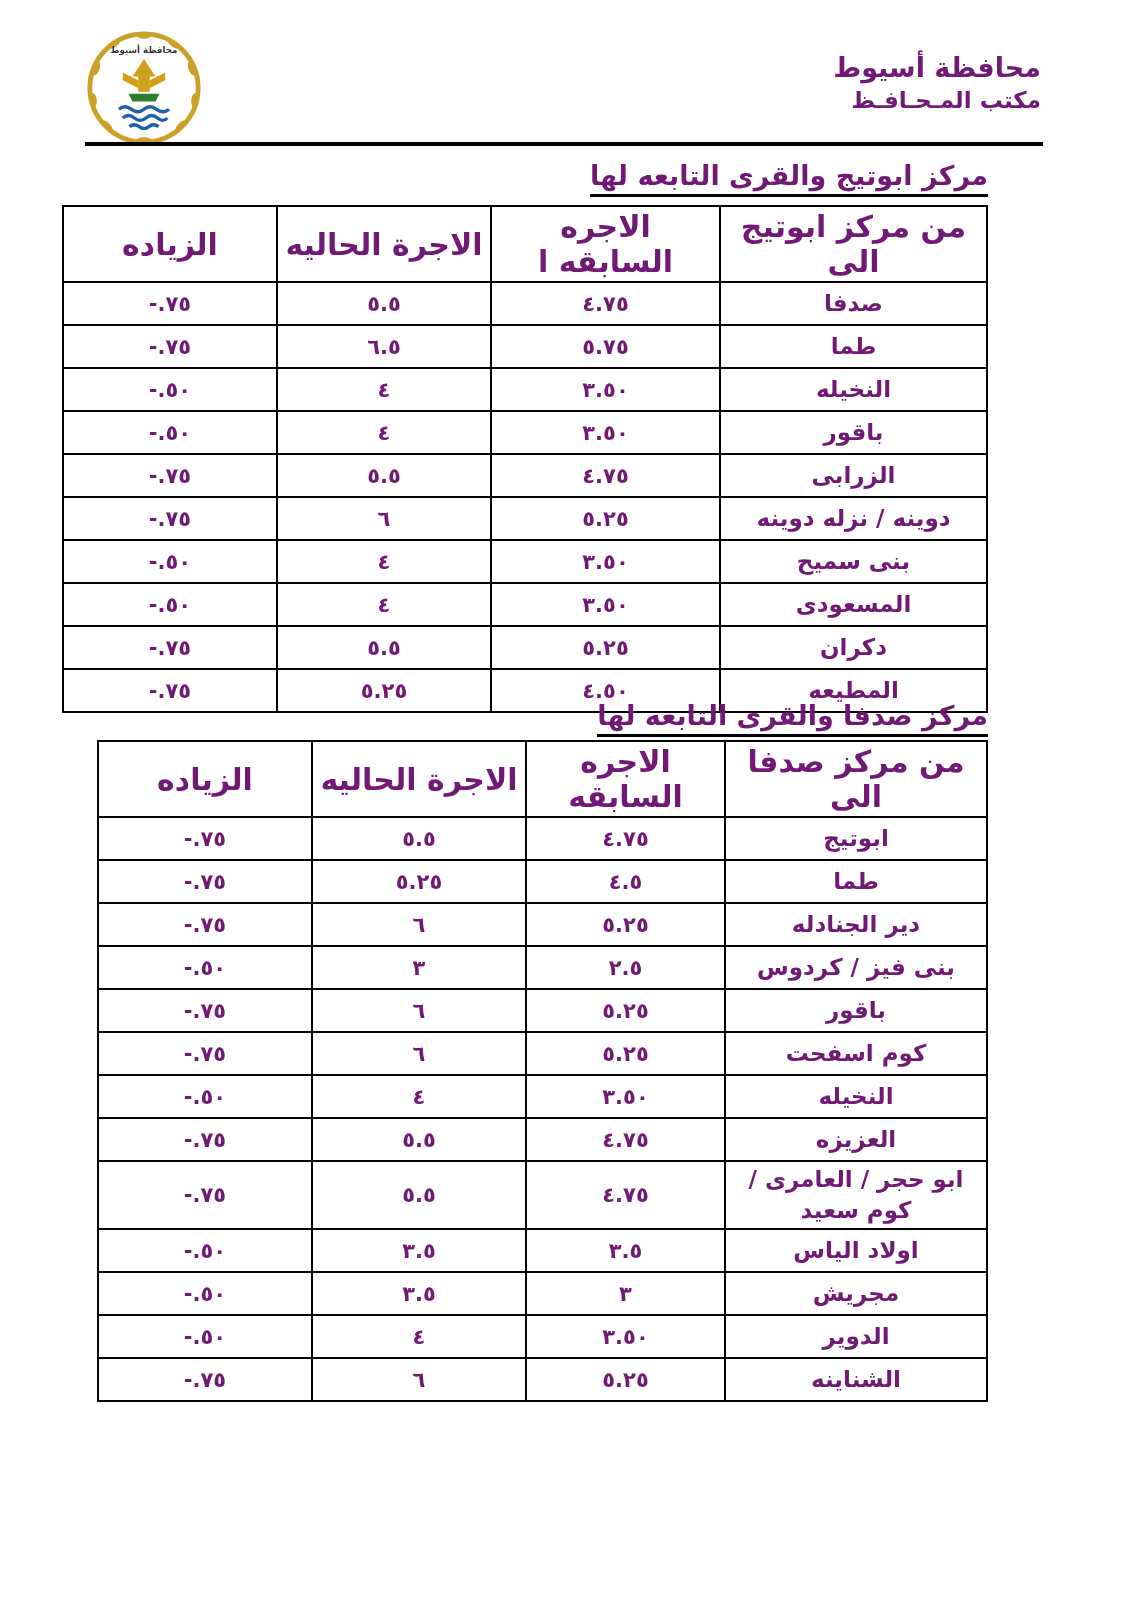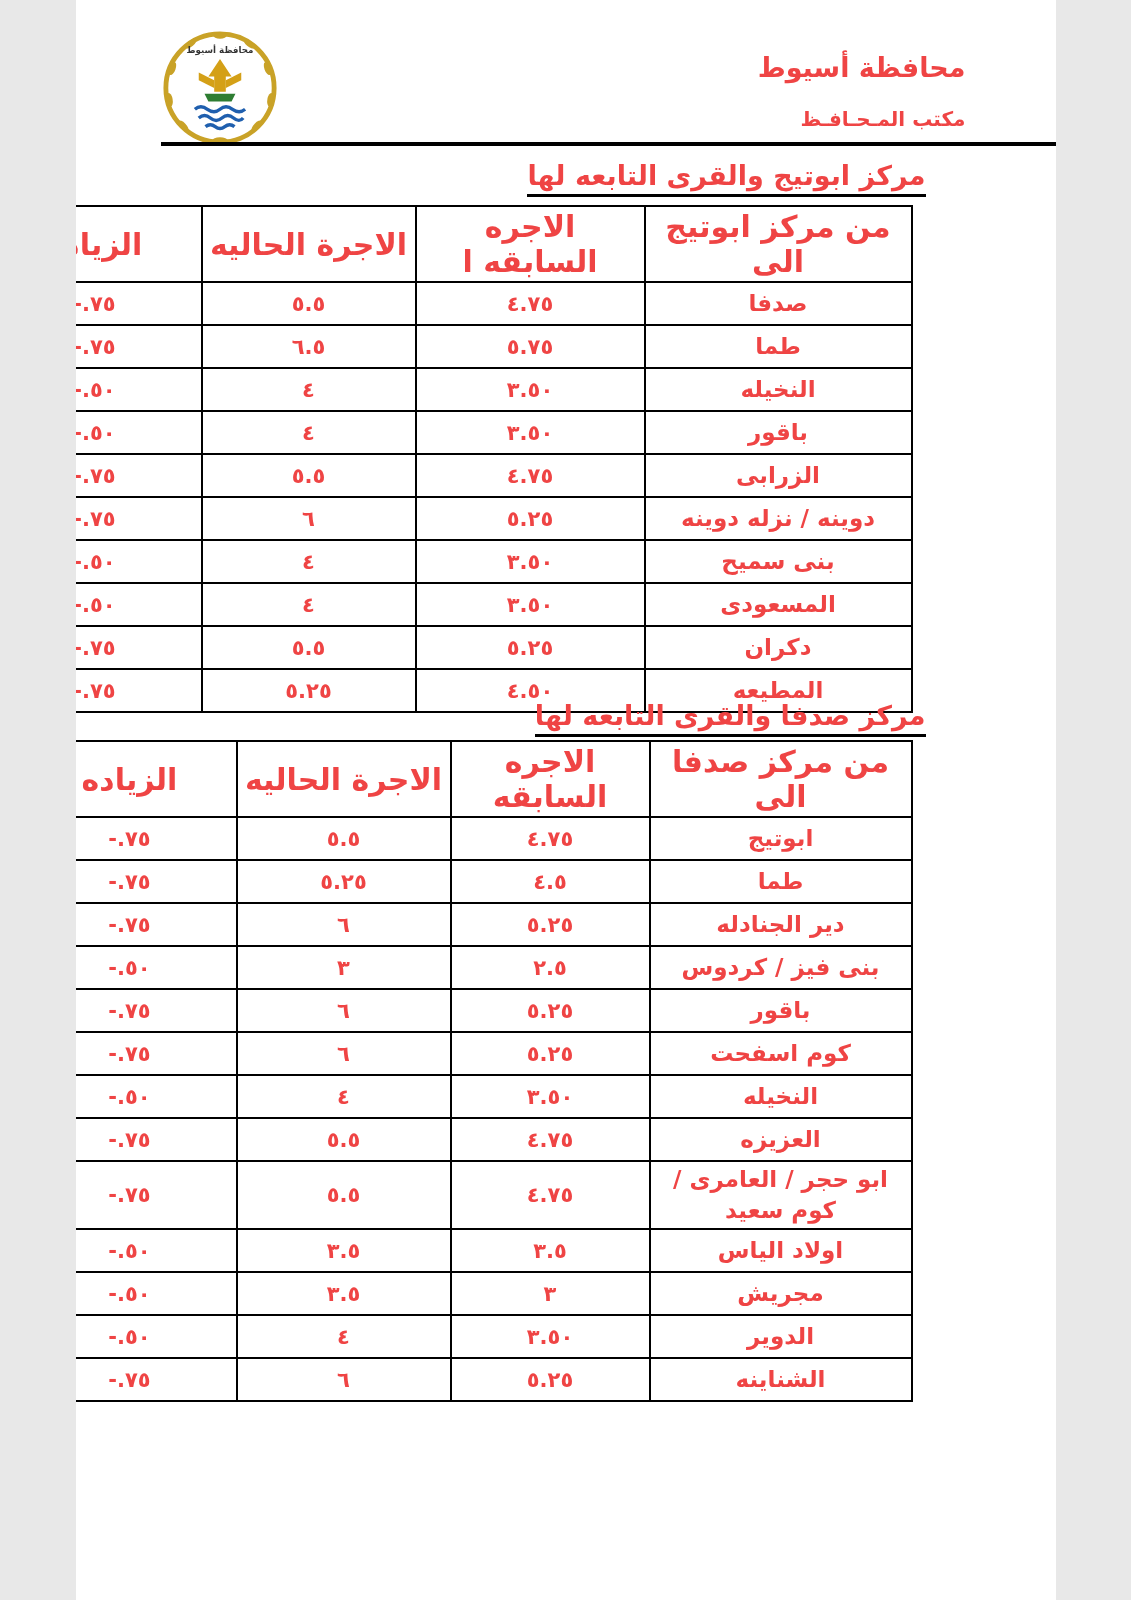--- a/index.html
+++ b/index.html
@@ -1,39 +1,39 @@
 <!DOCTYPE html>
 <html lang="ar" dir="rtl"><head>
 <meta charset="utf-8">
 <style>
   html,body{margin:0;padding:0;background:#e8e8e8;}
   .page{
     position:relative;
-    width:980px;height:1600px;
+    width:1131px;height:1600px;
     margin:0 auto;
     background:#ffffff;
     direction:rtl;
     font-family:"DejaVu Sans", sans-serif;
     font-weight:bold;
-    color:#ef4444;
+    color:#701a75;
     overflow:hidden;
   }
   
   .org-block{
     position:absolute;top:52px;right:90px;
     text-align:right;
   }
   .org-line1{font-size:27px;letter-spacing:0.5px;}
-  .org-line2{font-size:20px;margin-top:24px;letter-spacing:1px;}
+  .org-line2{font-size:23px;margin-top:4px;letter-spacing:1px;}
   .logo{position:absolute;top:30px;left:86px;width:116px;height:116px;}
   .rule{position:absolute;top:142px;left:85px;width:958px;height:4px;background:#000;}
 
   
   .section-title{
-    position:absolute;right:130px;
+    position:absolute;right:143px;
     font-size:27px;
     border-bottom:3px solid #000;
     padding-bottom:3px;
     white-space:nowrap;
   }
   #title-0{top:160px;}
   #title-1{top:700px;}
 
   
   .fare-table{

